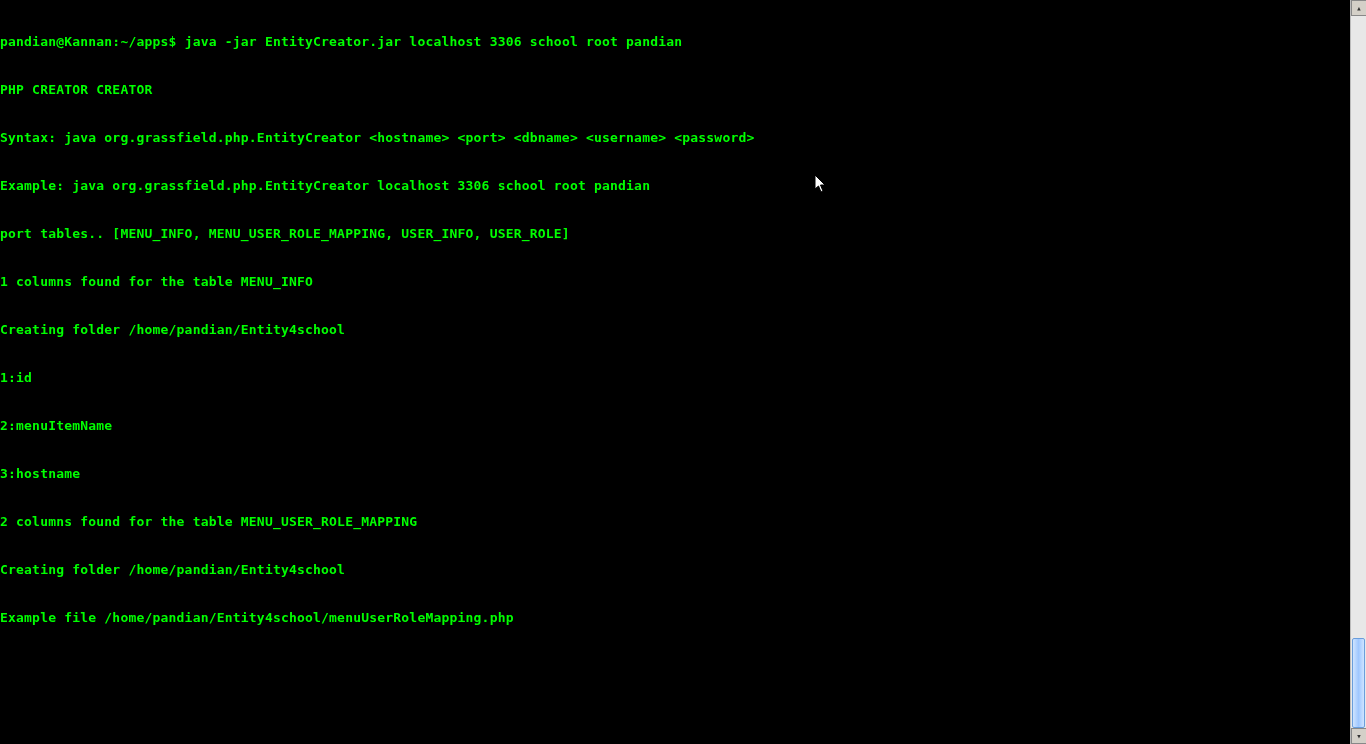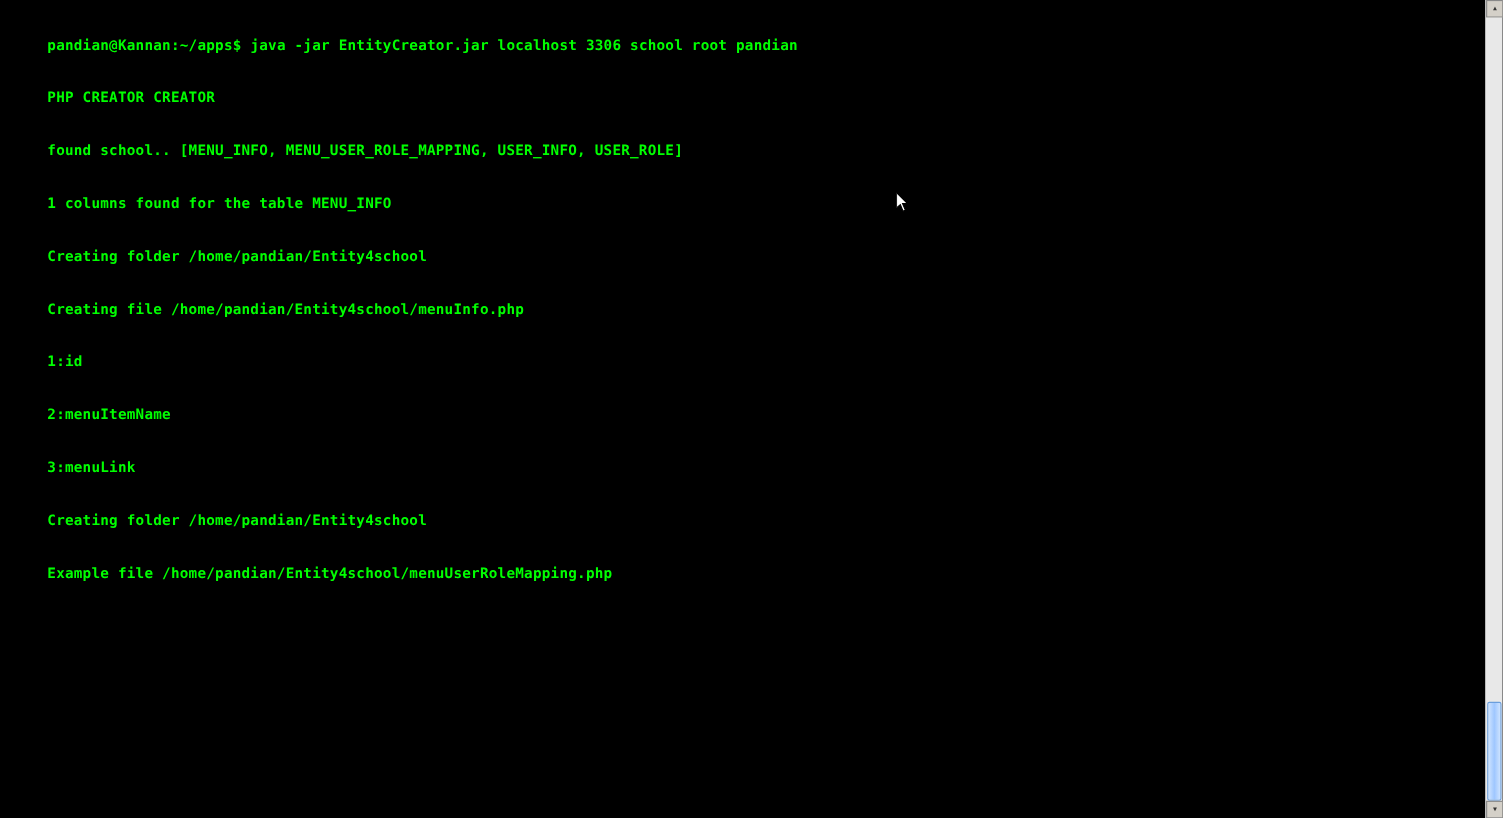--- a/index.html
+++ b/index.html
@@ -29,21 +29,20 @@
     font-size: 13px;
     line-height: 16px;
     white-space: pre;
     font-weight: bold;
     letter-spacing: 0.2px;
     overflow: hidden;
     padding-top: 2px;
   }
   .terminal .line {
     display: block;
-    padding-left: 43px;
   }
   .mouse-cursor {
     position: absolute;
     left: 815px;
     top: 175px;
     width: 12px;
     height: 18px;
     pointer-events: none;
   }
   .mouse-cursor svg {
@@ -95,27 +94,29 @@
   .sb-btn.top { position:absolute; top:0; left:0; }
 </style>
 </head>
 <body>
 
 <div class="viewport">
 
   <div class="terminal">
     <span class="line"><span>pandian@Kannan:~/apps$ </span><span>java -jar EntityCreator.jar localhost 3306 school root pandian</span></span>
     <span class="line">PHP CREATOR CREATOR</span>
-    <span class="line">found school.. [MENU_INFO, MENU_USER_ROLE_MAPPING, USER_INFO, USER_ROLE]</span>
+    <span class="line">Syntax: java org.grassfield.php.EntityCreator &lt;hostname&gt; &lt;port&gt; &lt;dbname&gt; &lt;username&gt; &lt;password&gt;</span>
+    <span class="line">Example: java org.grassfield.php.EntityCreator localhost 3306 school root pandian</span>
+    <span class="line">port tables.. [MENU_INFO, MENU_USER_ROLE_MAPPING, USER_INFO, USER_ROLE]</span>
     <span class="line">1 columns found for the table MENU_INFO</span>
     <span class="line">Creating folder /home/pandian/Entity4school</span>
-    <span class="line">Creating file /home/pandian/Entity4school/menuInfo.php</span>
     <span class="line">1:id</span>
     <span class="line">2:menuItemName</span>
-    <span class="line">3:menuLink</span>
+    <span class="line">3:hostname</span>
+    <span class="line">2 columns found for the table MENU_USER_ROLE_MAPPING</span>
     <span class="line">Creating folder /home/pandian/Entity4school</span>
     <span class="line">Example file /home/pandian/Entity4school/menuUserRoleMapping.php</span>
     
     
     
     
     
     
     
     

